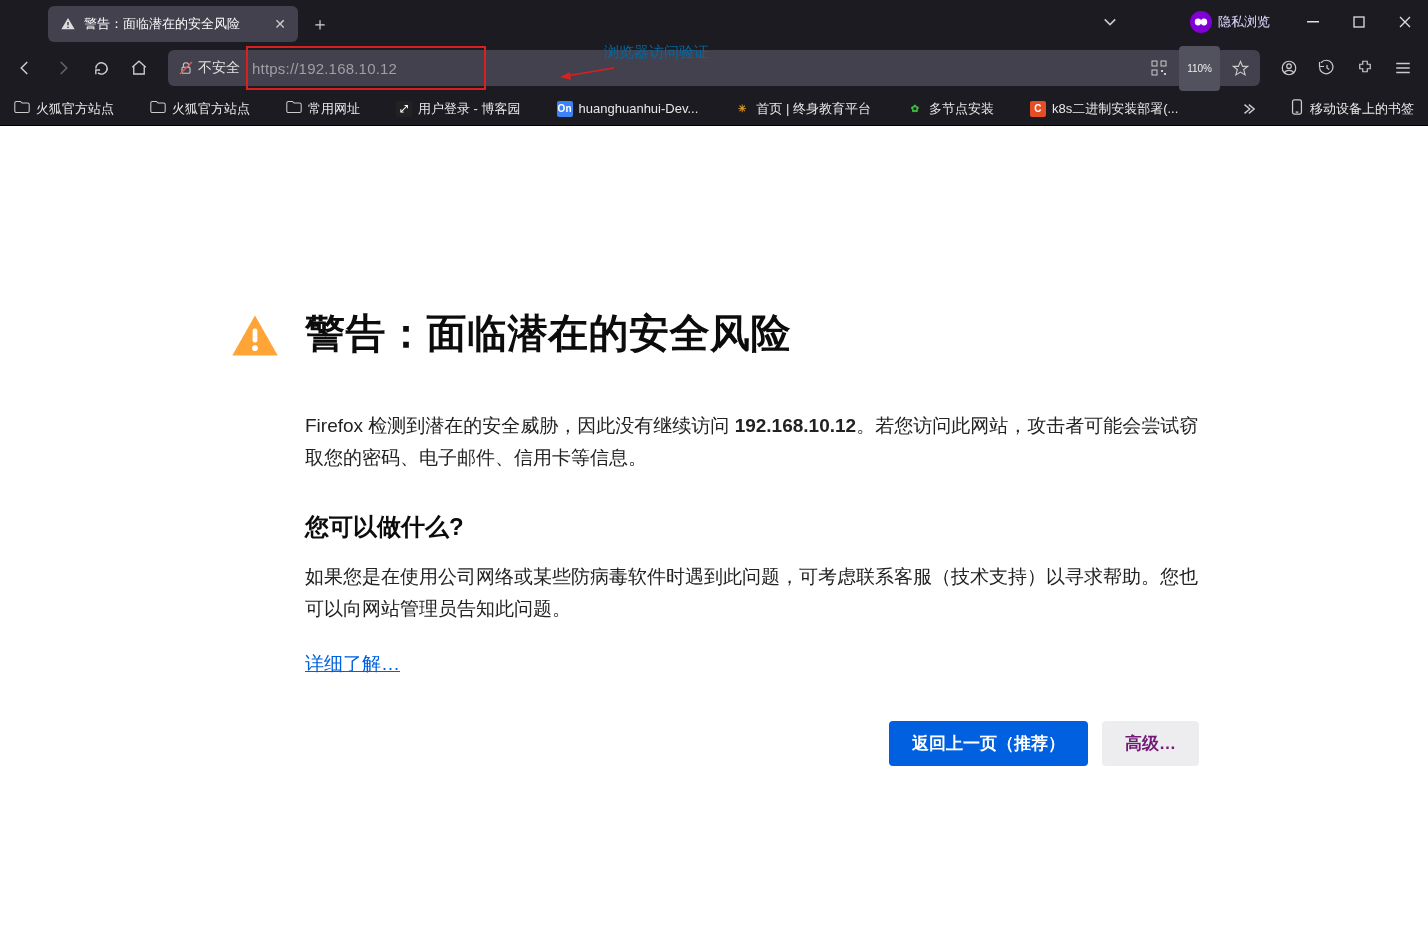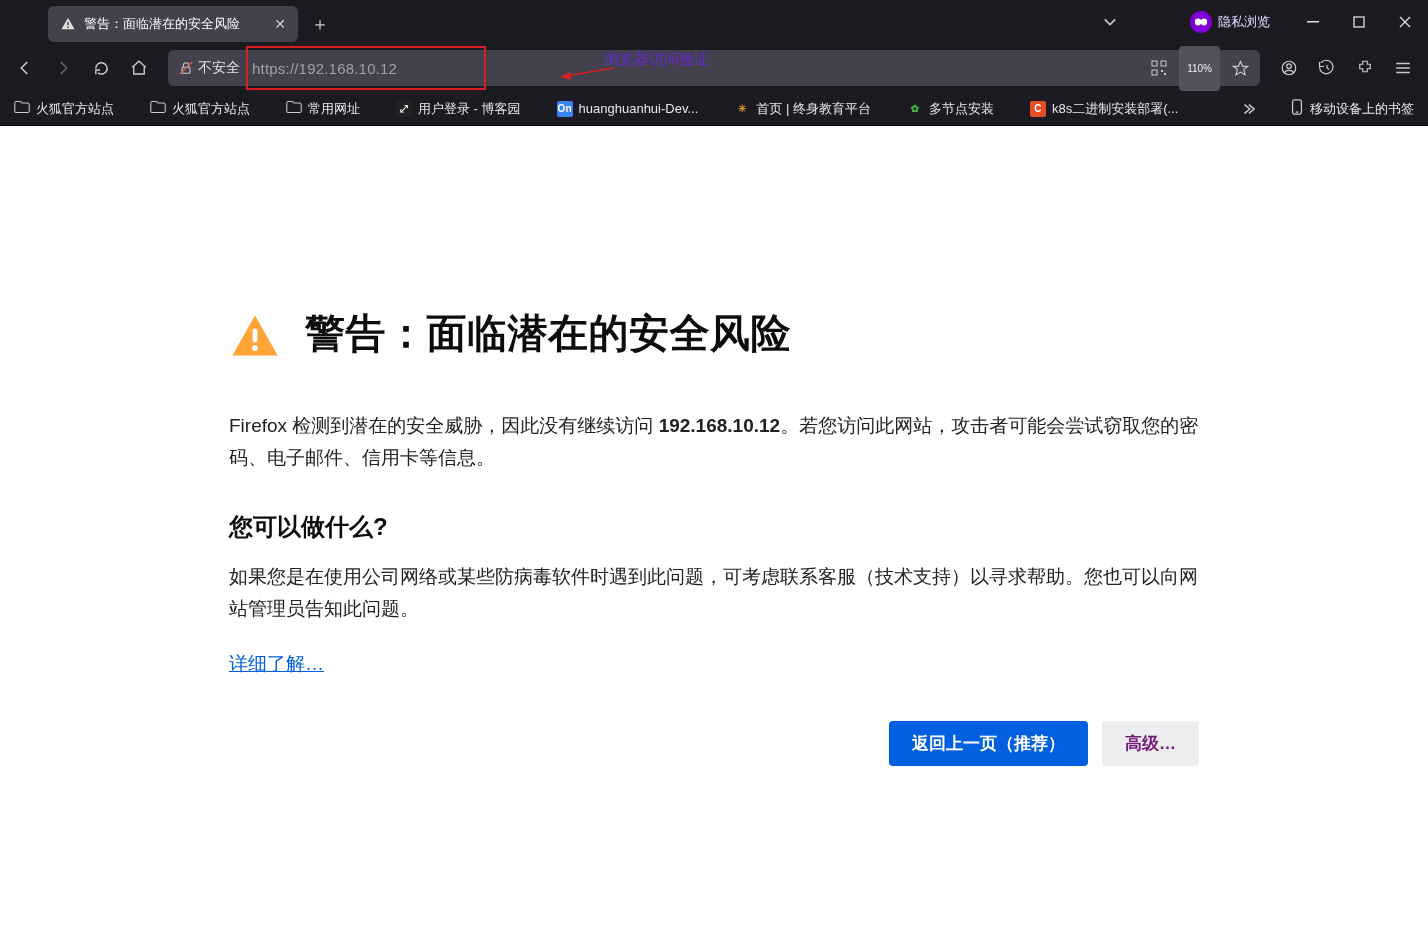--- a/index.html
+++ b/index.html
@@ -131,22 +131,22 @@
     border: 2px solid #d92020;
     pointer-events: none;
     left: 78px;
     top: -4px;
     width: 240px;
     height: 44px;
   }
   .url-callout {
     position: absolute;
     left: 604px;
-    top: 50px;
-    color: #6d28d9;
+    top: 43px;
+    color: #0369a1;
     font-size: 15px;
     pointer-events: none;
   }
   .url-arrow {
     position: absolute;
     left: 560px;
     top: 62px;
     pointer-events: none;
   }
   .urlbar-right {
@@ -219,20 +219,21 @@
     width: 52px; height: 52px;
     flex-shrink: 0;
     margin-top: 4px;
   }
   .page h1 {
     font-size: 40px;
     font-weight: 700;
     letter-spacing: 0.5px;
   }
   .body-text {
+    margin-left: 76px;
   }
   .body-text p {
     font-size: 19px;
     line-height: 1.7;
     margin-bottom: 26px;
     color: #222;
   }
   .body-text strong { font-weight: 700; }
   .body-text h3 {
     font-size: 24px;

